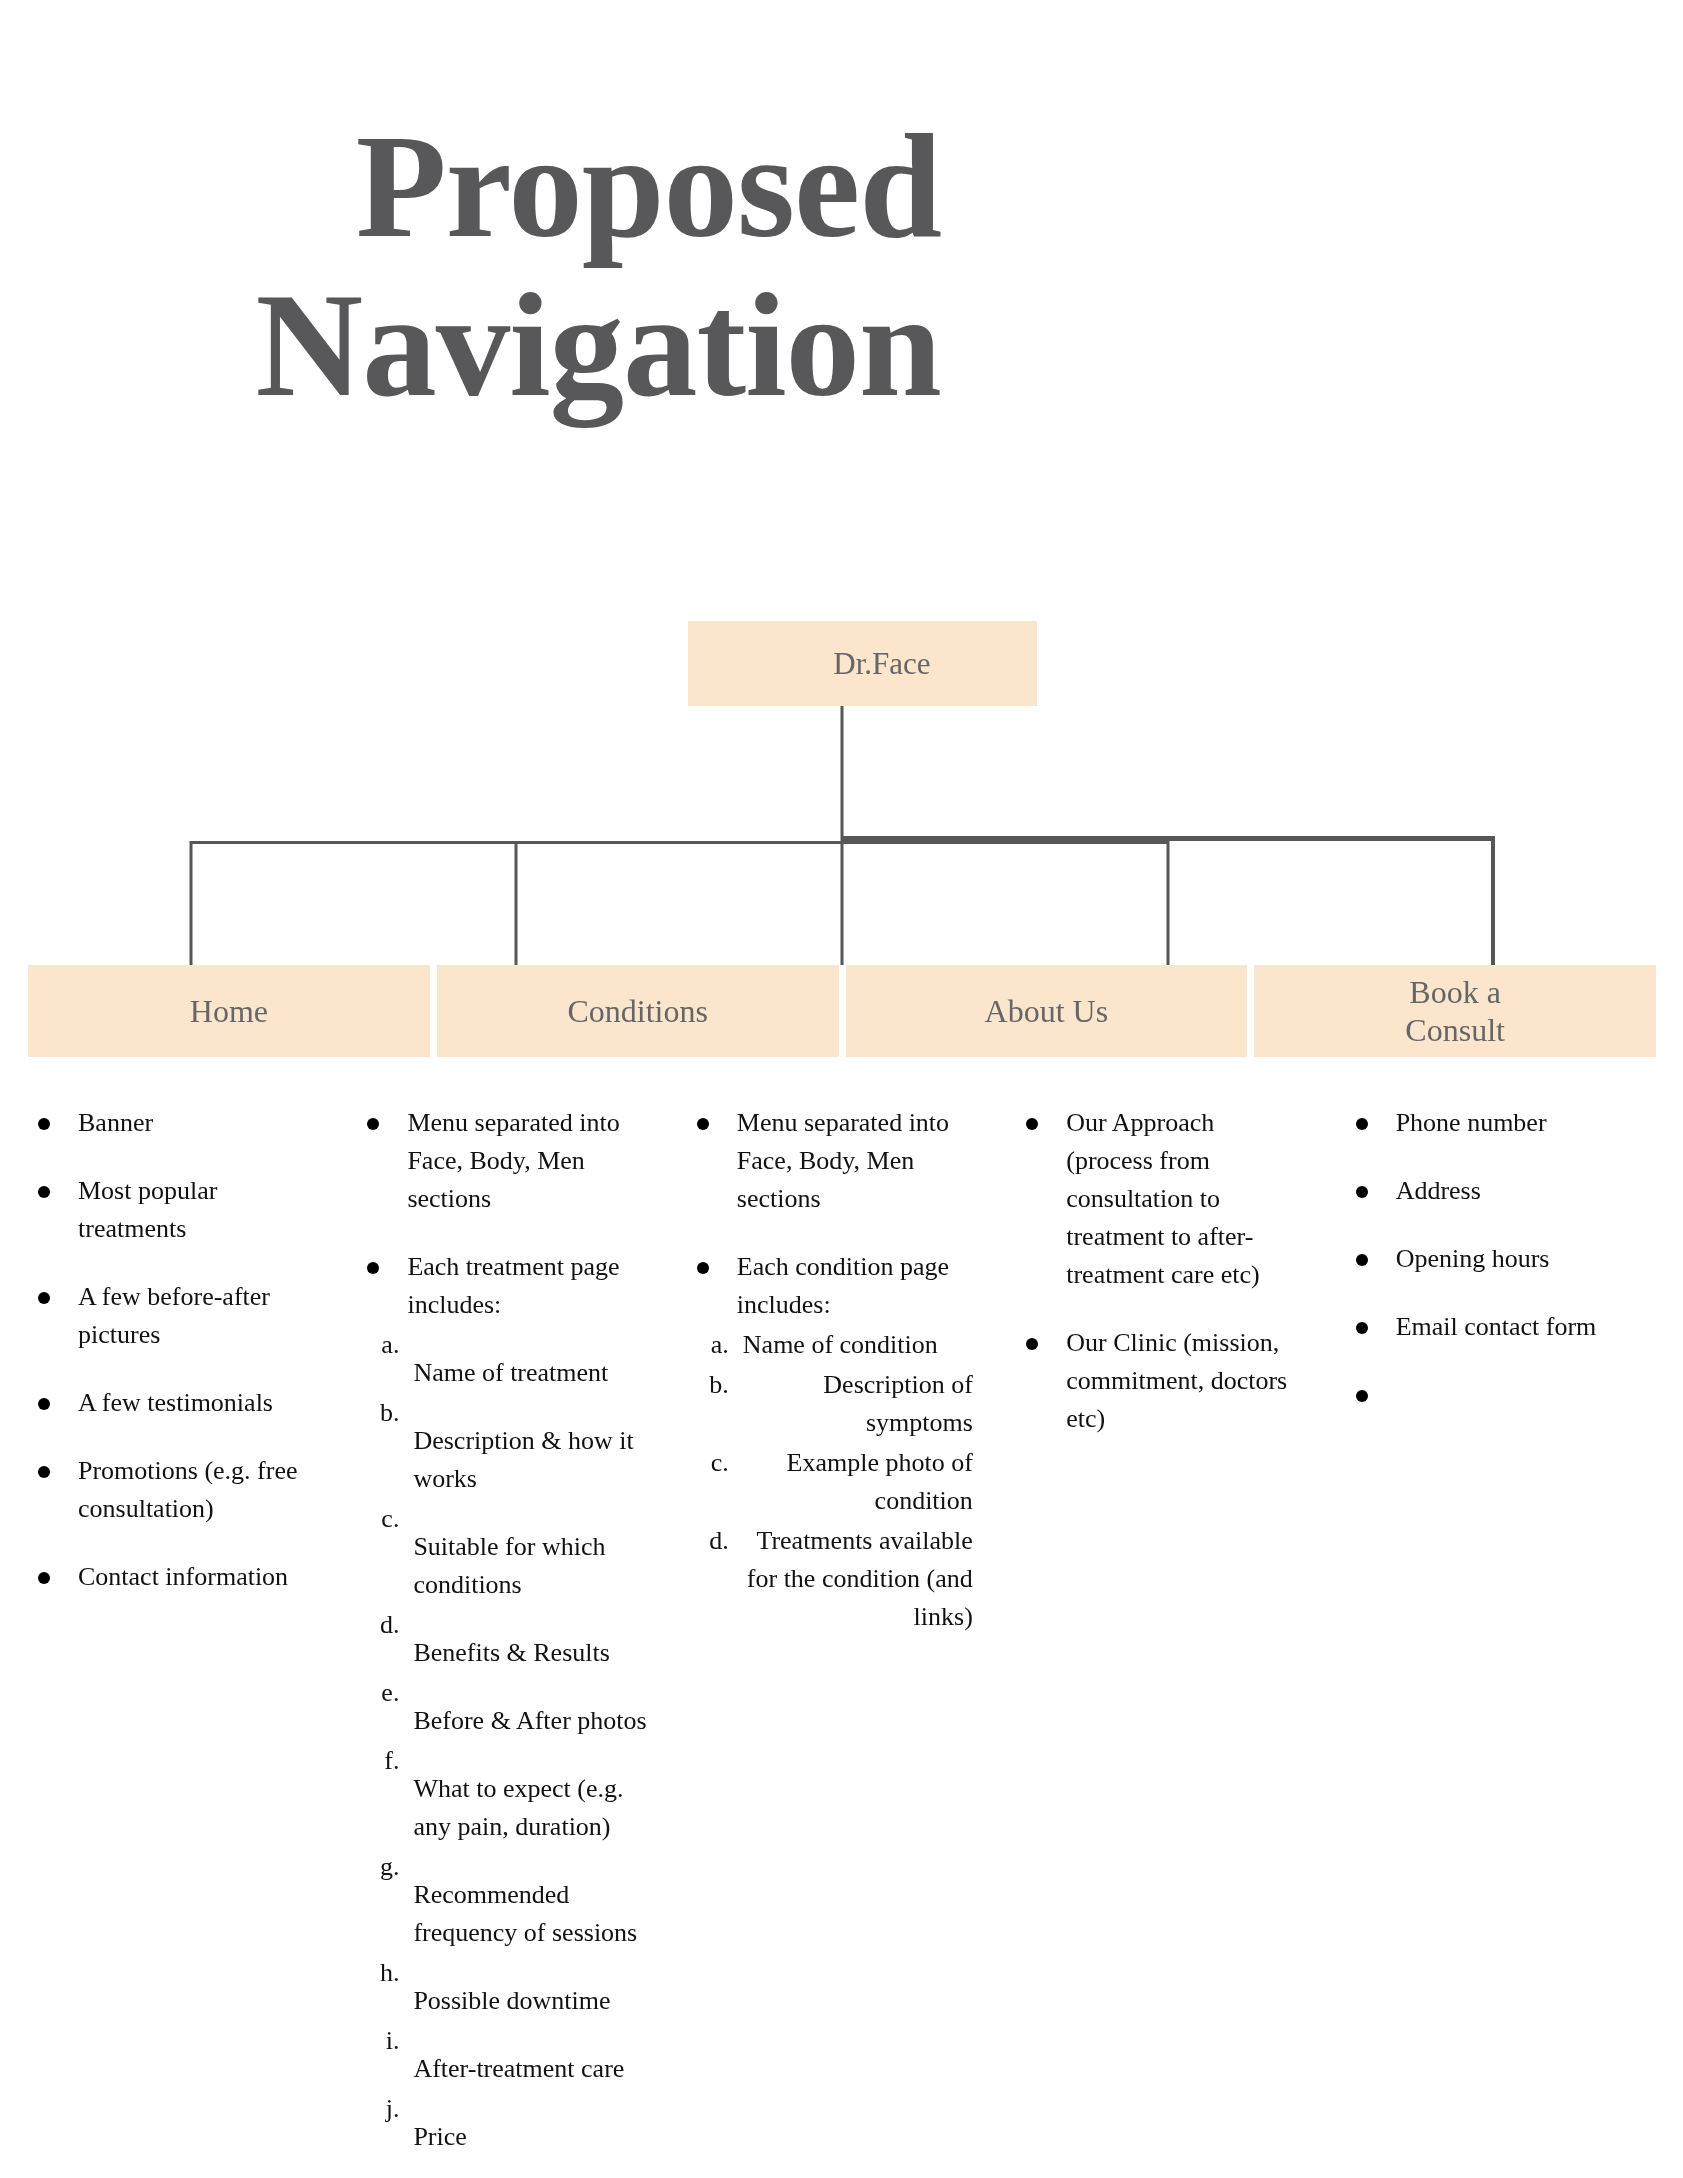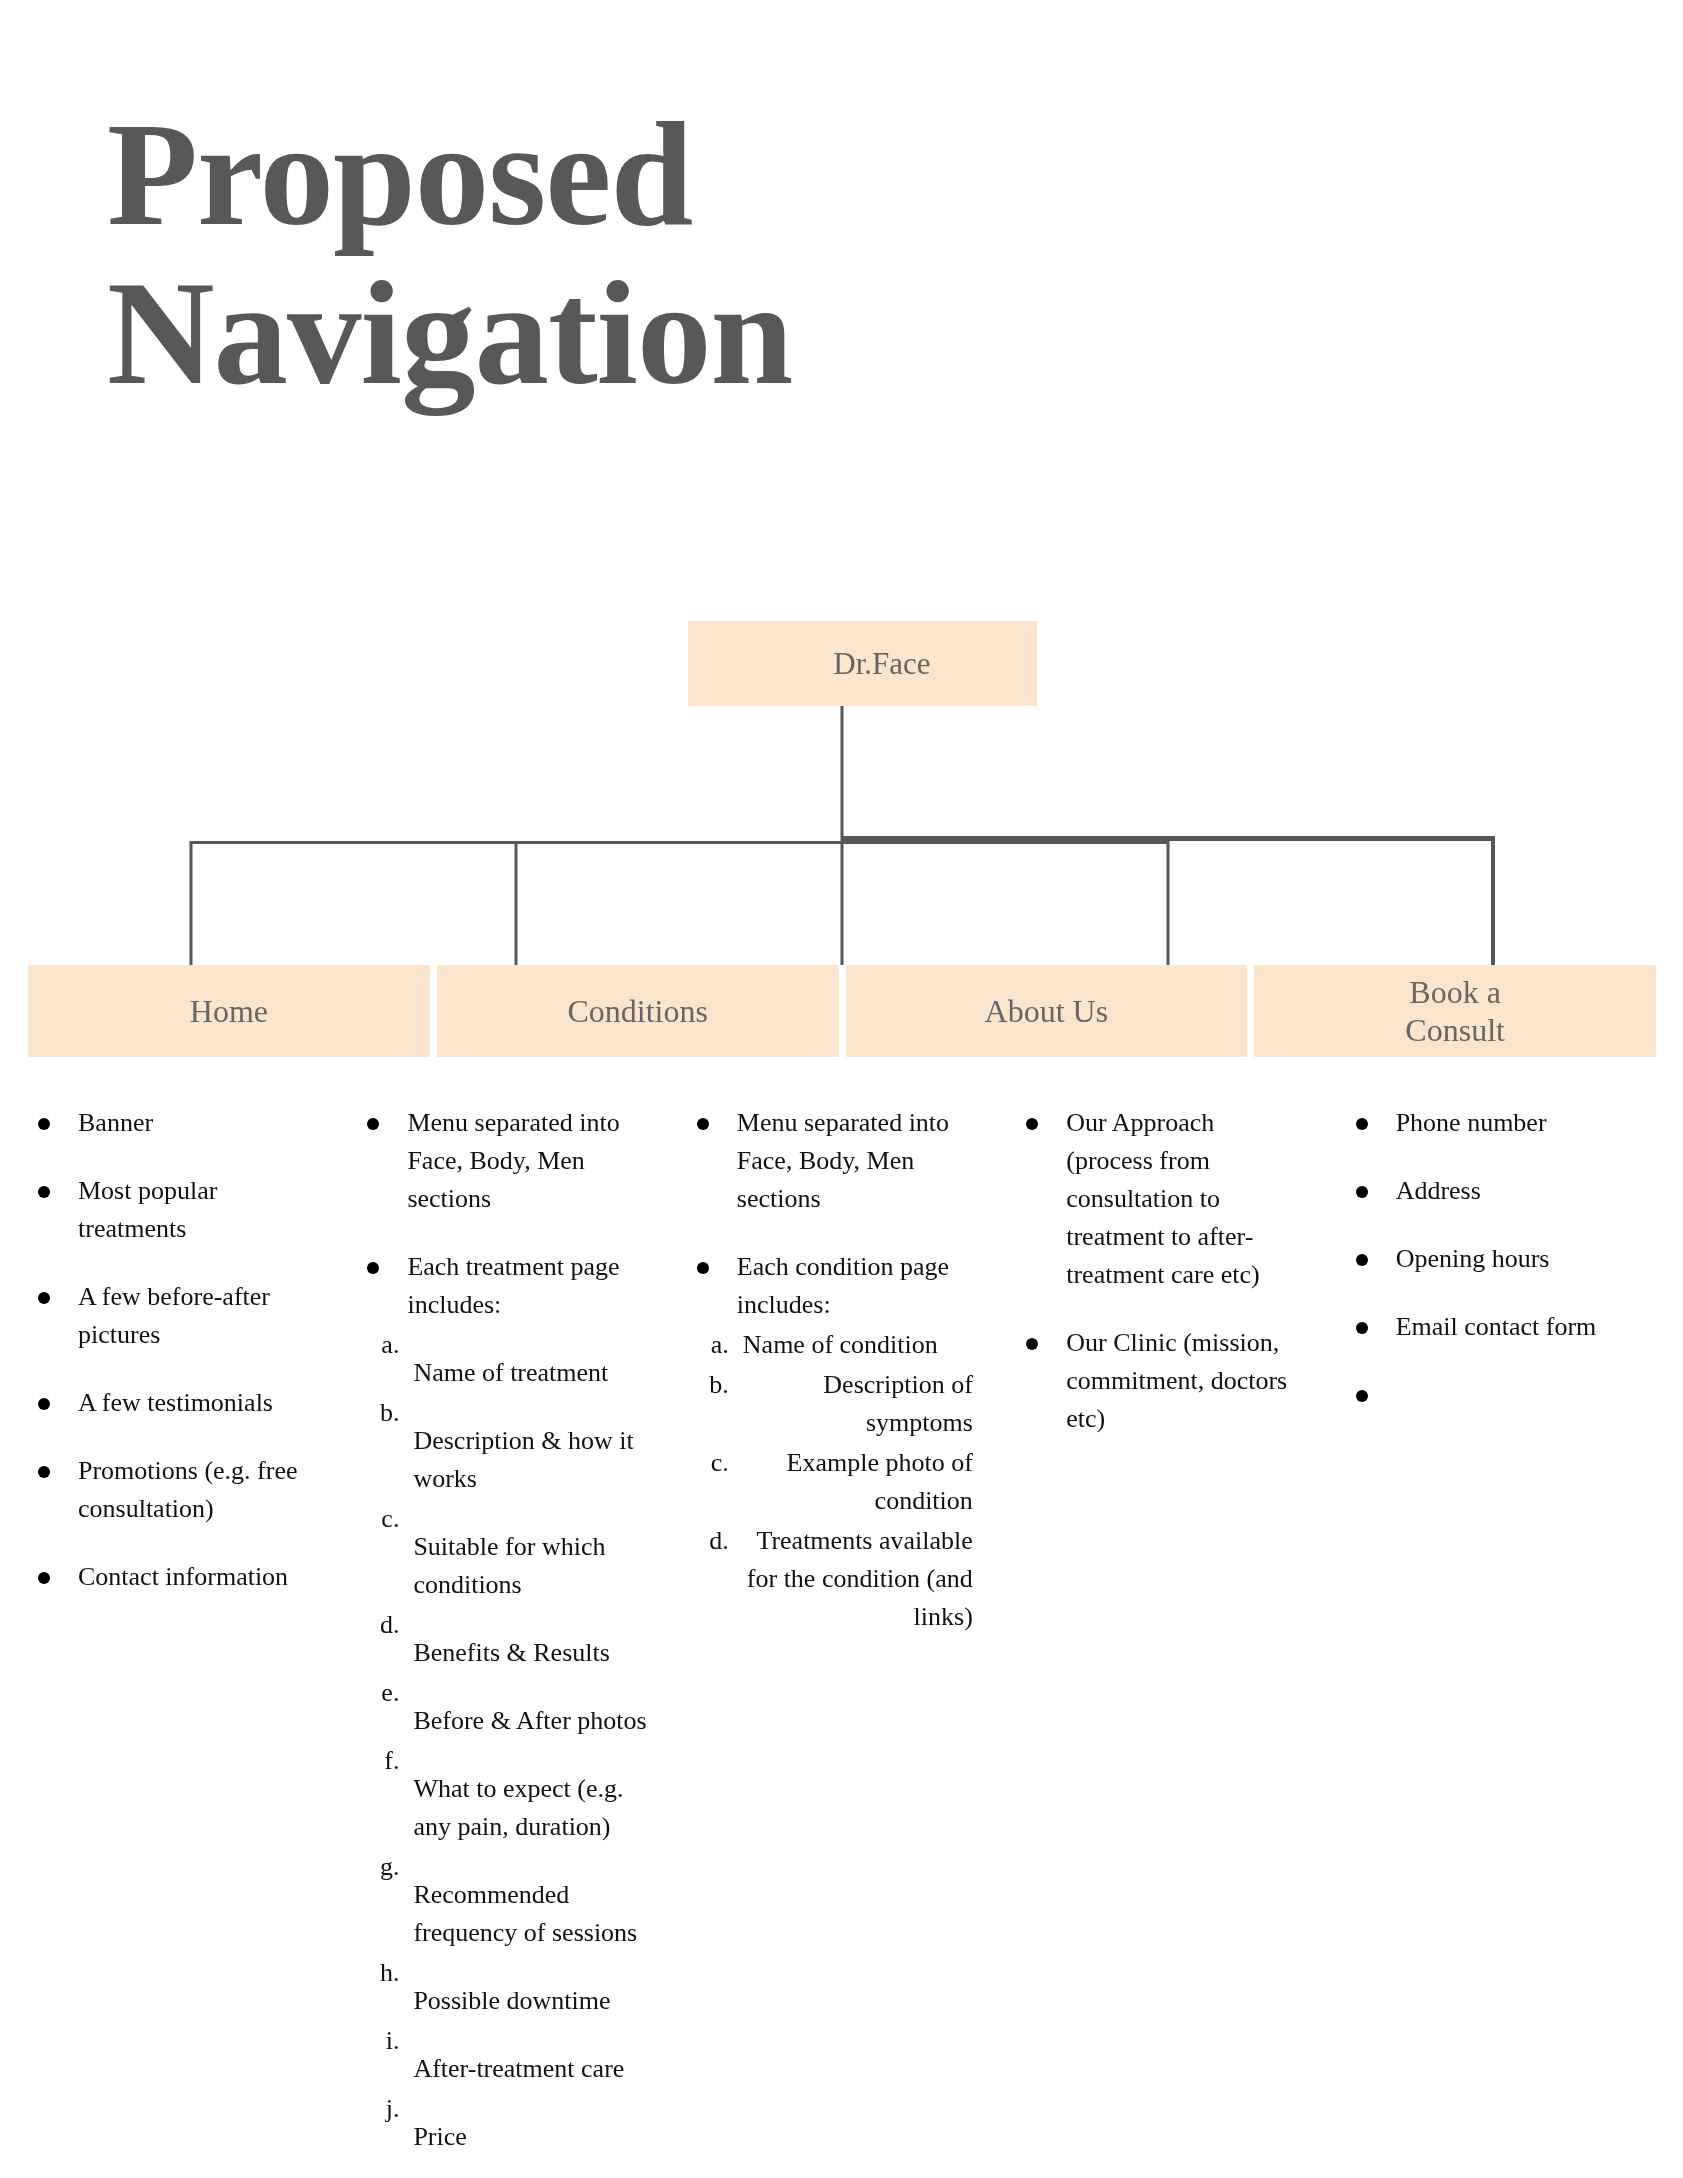--- a/index.html
+++ b/index.html
@@ -7,27 +7,28 @@
     position:relative;
     width:1683px;height:2178px;
     background:#fff;
     overflow:hidden;
     font-family:"Liberation Serif", serif;
   }
   
   .page-title{
     position:absolute;
     left:107px;top:94px;
-    margin:0;
+    margin:12px;
     max-width:822px;
     font-size:149px;
     line-height:1.07;
     font-weight:bold;
     color:var(--title-color,#58585a);
     letter-spacing:-1px;
+    text-align:right;
   }
   
   .node{
     background:var(--node-fill,#fbe5cd);
     color:var(--node-text,#666666);
     display:flex;align-items:center;justify-content:center;
     text-align:center;
     font-size:32px;line-height:1.2;
   }
   .root-node{

